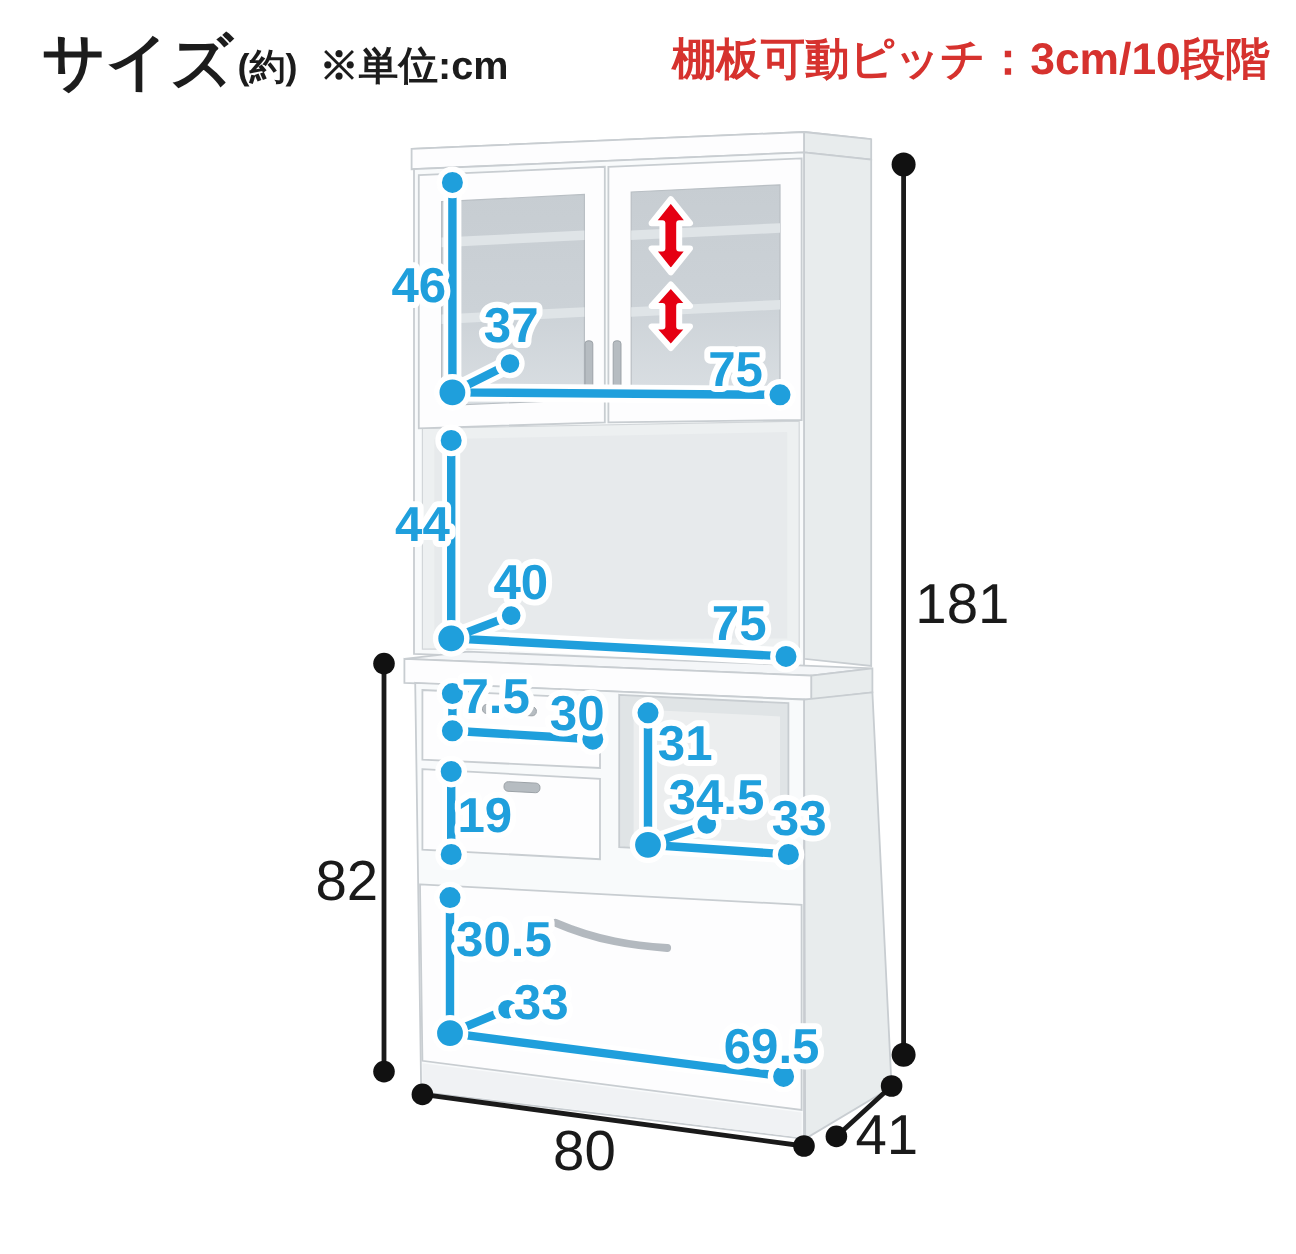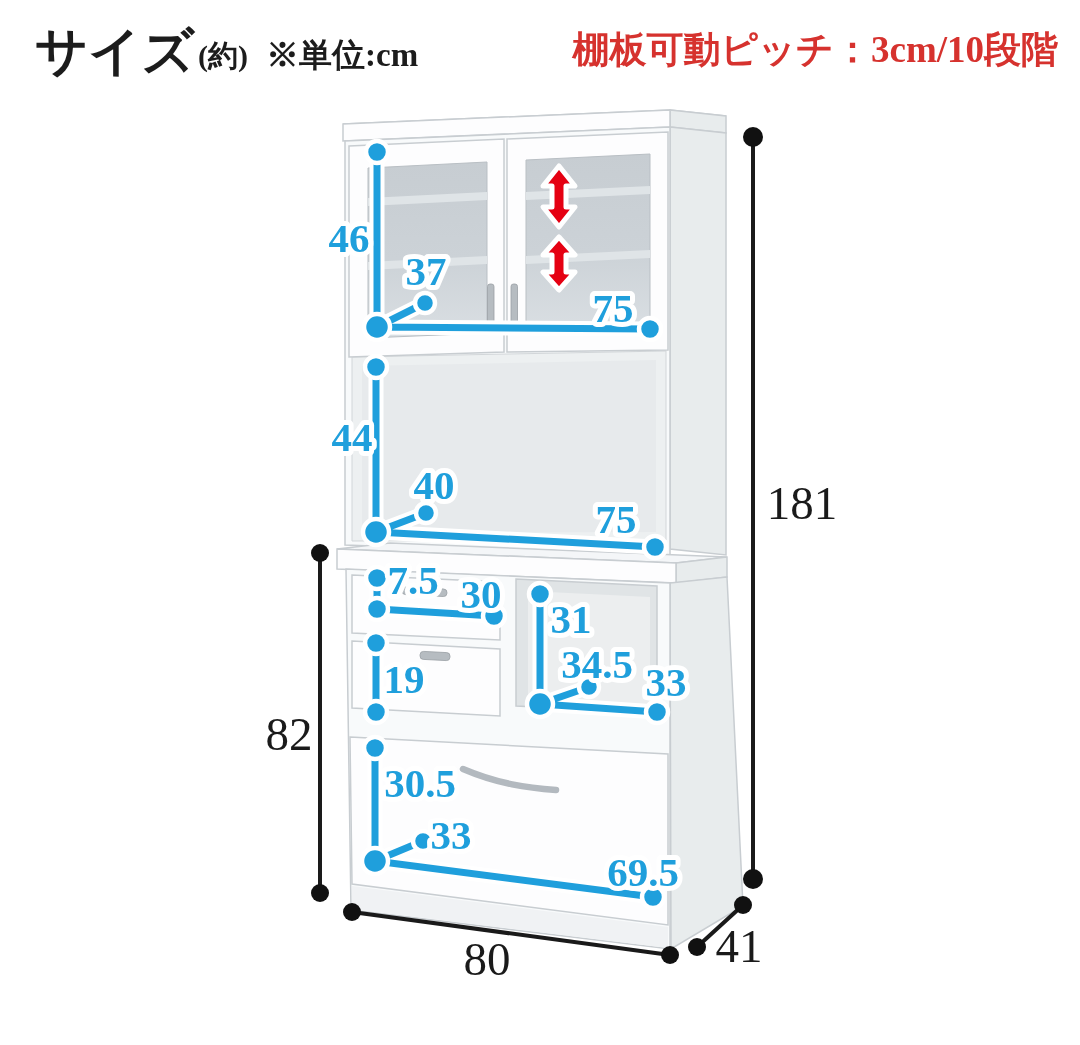--- a/index.html
+++ b/index.html
@@ -1,17 +1,17 @@
 <!DOCTYPE html>
 <html><head>
 <meta charset="utf-8">
 <style>
   html,body{margin:0;padding:0;background:#ffffff;}
   .stage{position:relative;width:1080px;height:1045px;background:#fff;overflow:hidden;
-         font-family:Liberation Serif, serif;}
+         font-family:Liberation Sans, sans-serif;}
   svg{display:block;}
   
   .title-main{font-size:52px;font-weight:bold;fill:#1c1c1c;}
   .title-suffix{font-size:30px;font-weight:bold;fill:#1c1c1c;}
   .title-unit{font-size:33px;font-weight:bold;fill:#1c1c1c;}
   .note-red{font-size:37px;font-weight:bold;fill:#d6322e;}
   
   .panel{stroke:#c8cdd1;stroke-width:1.5;}
   .panel-front{fill:#f8fafb;}
   .panel-face{fill:#fdfdfe;}

